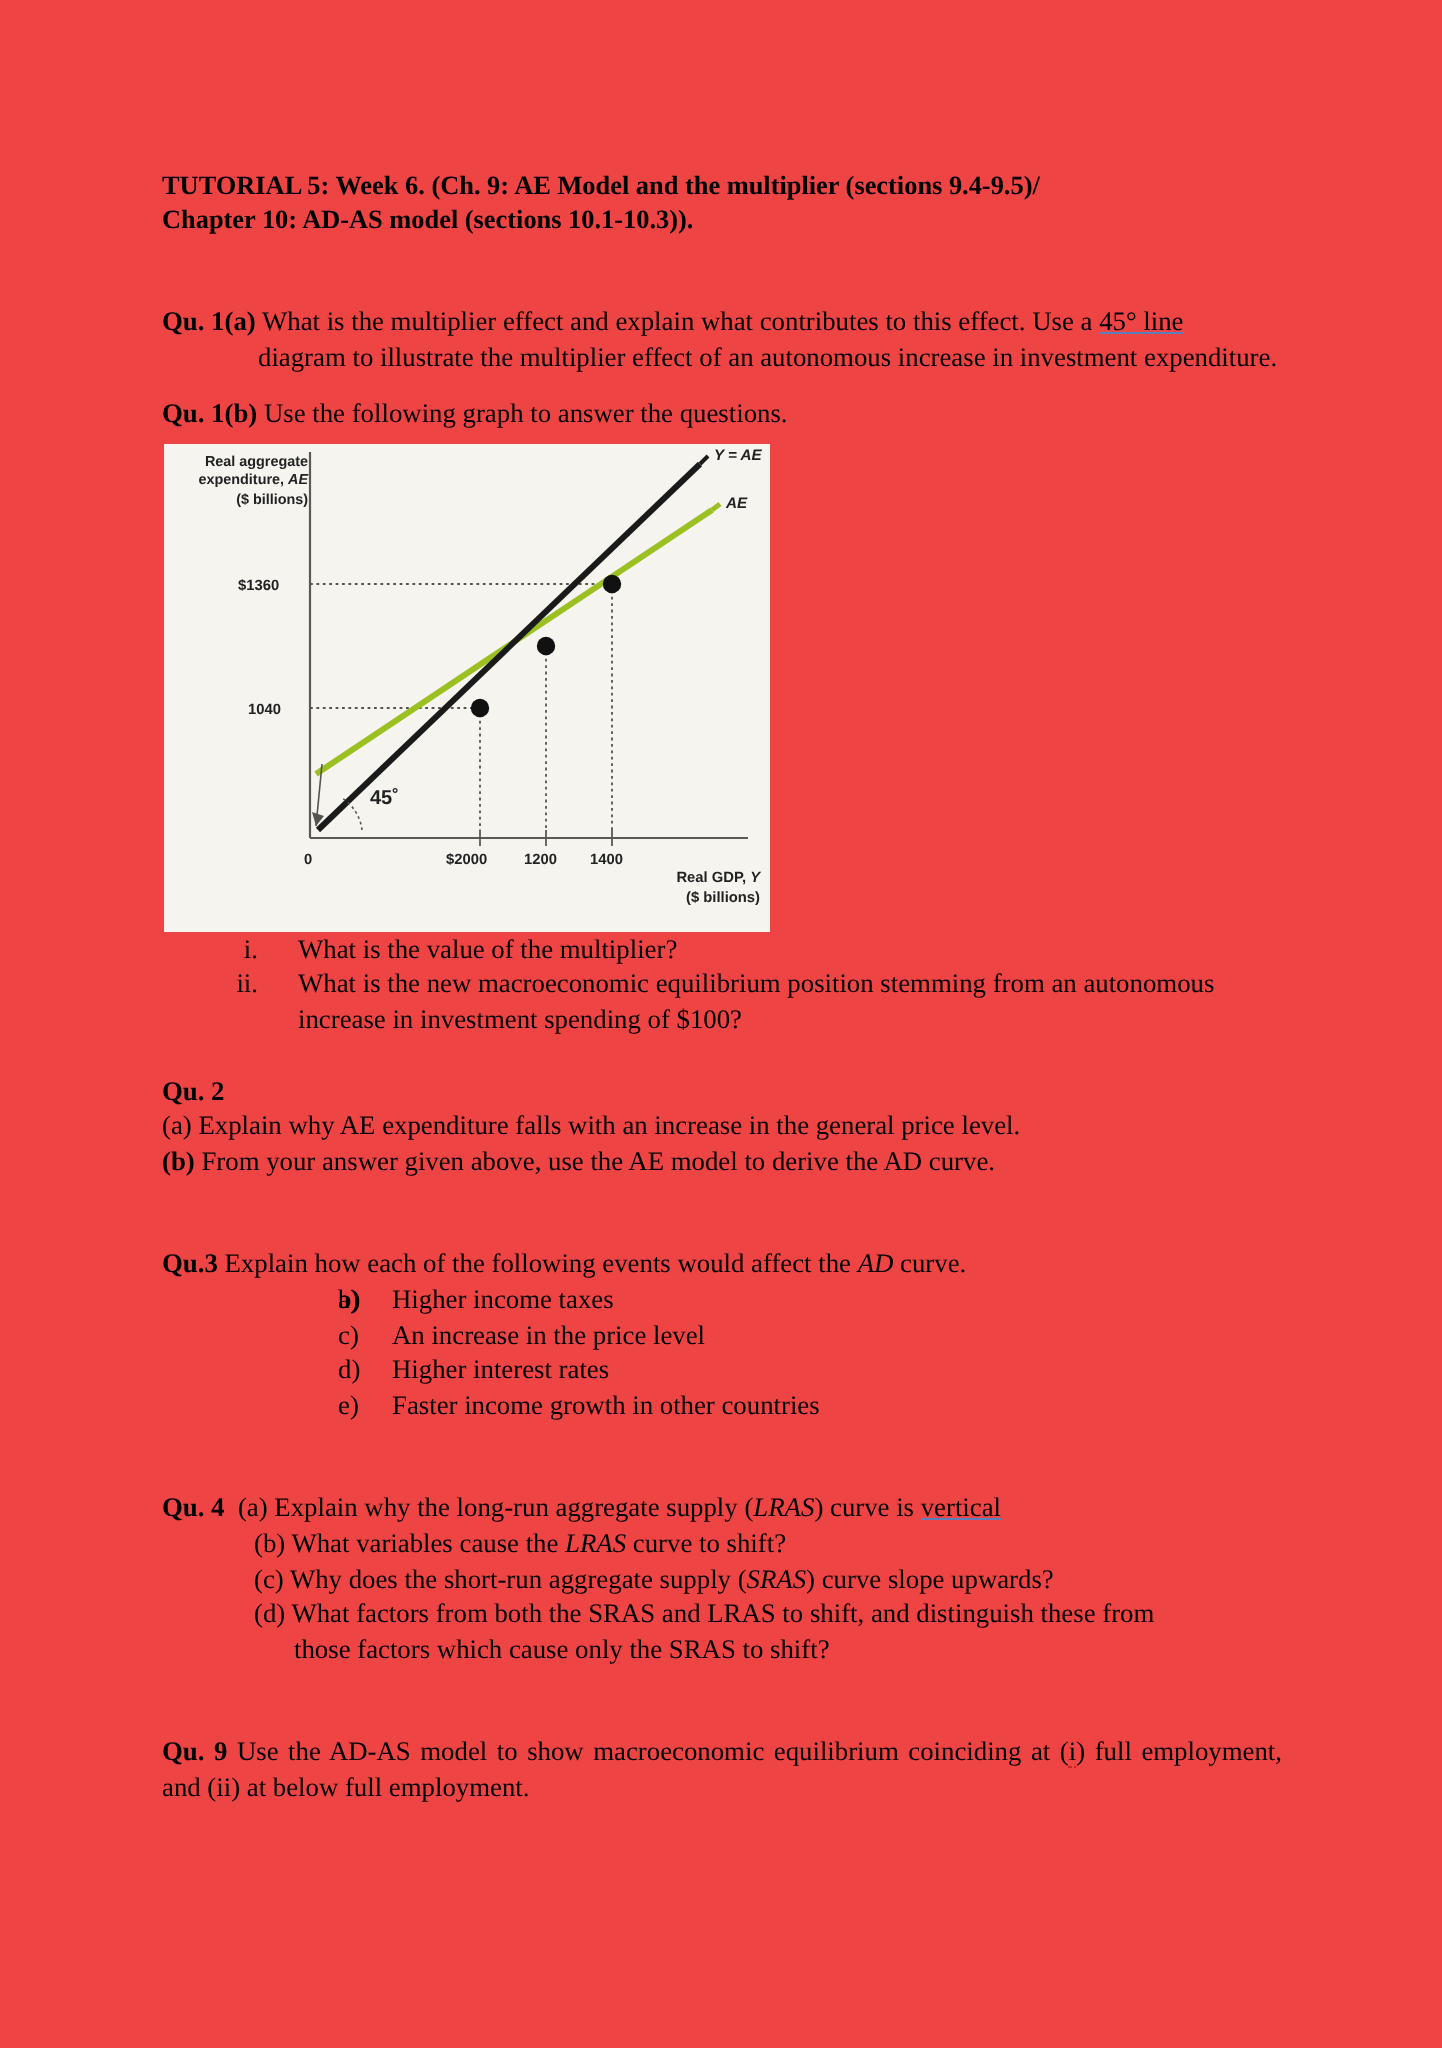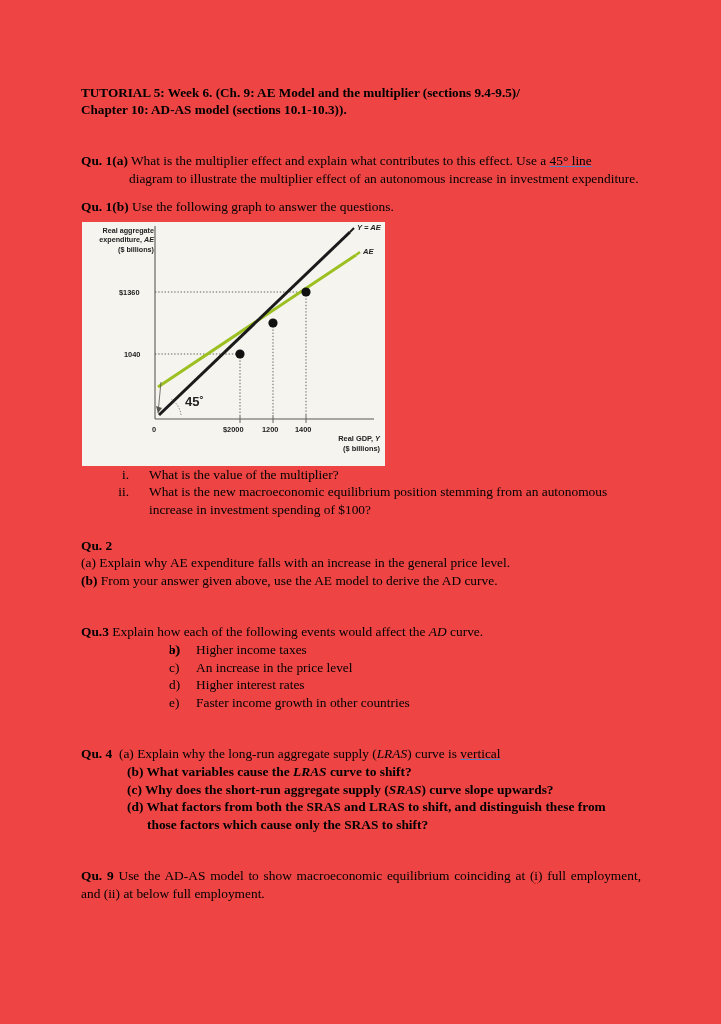--- a/index.html
+++ b/index.html
@@ -102,21 +102,21 @@
   .letter-list li .marker {
     position: absolute;
     left: 88px;
     width: 20px;
     text-align: left;
   }
 
   
   .q4-list {
     margin: 0; padding: 0; list-style: none;
-    font-size: 13.4px; line-height: 17.6px; font-weight: bold;
+    font-size: 13.4px; line-height: 17.6px;
   }
   .q4-list li {
     padding-left: 46px;
     text-indent: 0;
   }
   .q4-list li .cont {
     display: block;
     padding-left: 20px;
   }
 
@@ -165,21 +165,21 @@
   .series-lbl {
     position: absolute;
     font-size: 7.6px;
     font-weight: bold;
     font-style: italic;
     color: #222;
     white-space: nowrap;
   }
   .angle-lbl {
     position: absolute;
-    font-size: 13px;
+    font-size: 10px;
     font-weight: bold;
     color: #222;
   }
 </style>
 </head>
 <body>
 
 <div class="page">
   <div class="content">
 

